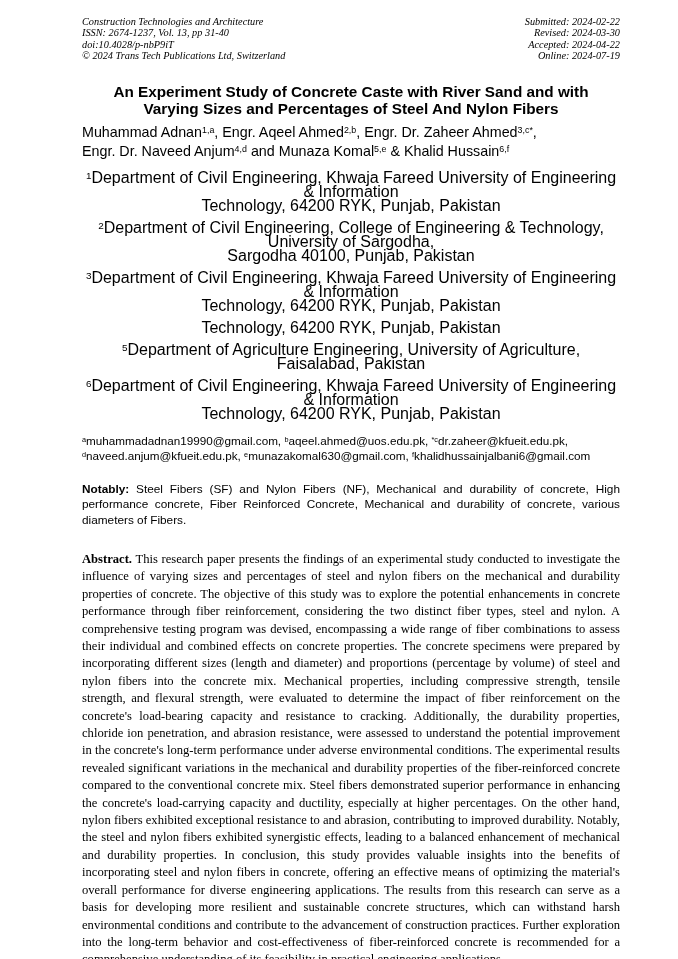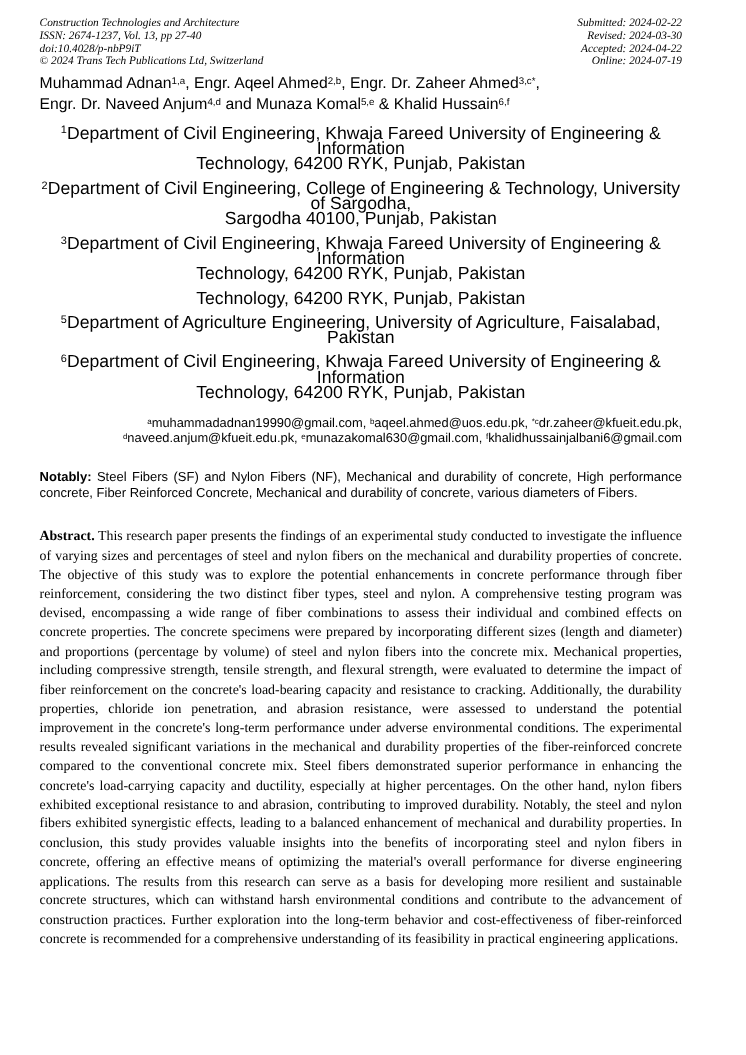--- a/index.html
+++ b/index.html
@@ -5,21 +5,21 @@
   html, body { margin: 0; padding: 0; }
   body {
     width: 678px; height: 959px;
     background: #ffffff; color: #000000;
     font-family: "Liberation Serif", "DejaVu Serif", serif;
     overflow: hidden;
   }
   .page {
     box-sizing: border-box;
     width: 678px; height: 959px;
-    padding: 16px 58px 0 36px;
+    padding: 16px 58px 0 82px;
     border-radius: 22px;
   }
   
   .jheader {
     display: flex; justify-content: space-between;
     font-style: italic;
     font-size: 10.3px; line-height: 11.4px;
   }
   .jheader .jh-right { text-align: right; }
   
@@ -39,21 +39,21 @@
   
   .affiliations {
     margin-top: 10px;
     text-align: center;
     font-family: "Liberation Sans", "DejaVu Sans", sans-serif;
     font-size: 16px; line-height: 14.2px;
   }
   .affiliations .cblock { margin-bottom: 7.5px; }
   .emails {
     margin-top: 13px;
-    text-align: right;
+    text-align: left;
     font-family: "Liberation Sans", "DejaVu Sans", sans-serif;
     font-size: 11.7px; line-height: 14.2px;
   }
   
   .keywords {
     margin-top: 19px;
     font-family: "Liberation Sans", "DejaVu Sans", sans-serif;
     font-size: 11.8px; line-height: 15.4px;
     text-align: justify;
   }
@@ -74,32 +74,36 @@
   b { font-weight: bold; }
 </style>
 </head>
 <body>
 
 <div class="page">
 
   <div class="jheader">
     <div class="jh-left">
       <div>Construction Technologies and Architecture</div>
-      <div>ISSN: 2674-1237, Vol. 13, pp 27-40</div>
+      <div>ISSN: 2674-1237, Vol. 13, pp 31-40</div>
       <div>doi:10.4028/p-nbP9iT</div>
       <div>© 2024 Trans Tech Publications Ltd, Switzerland</div>
     </div>
     <div class="jh-right">
       <div>Submitted: 2024-02-22</div>
       <div>Revised: 2024-03-30</div>
       <div>Accepted: 2024-04-22</div>
       <div>Online: 2024-07-19</div>
     </div>
   </div>
 
+  <h1 class="title">
+    <div>An Experiment Study of Concrete Caste with River Sand and with</div>
+    <div>Varying Sizes and Percentages of Steel And Nylon Fibers</div>
+  </h1>
 
   <div class="authors">
       <div class="cblock">
         <div>Muhammad Adnan<sup>1,a</sup>, Engr. Aqeel Ahmed<sup>2,b</sup>,  Engr. Dr.  Zaheer Ahmed<sup>3,c*</sup>,</div>
         <div>Engr. Dr. Naveed Anjum<sup>4,d</sup> and Munaza Komal<sup>5,e</sup>  &amp; Khalid Hussain<sup>6,f</sup></div>
       </div>
     </div>
 
   <div class="affiliations">
       <div class="cblock">

